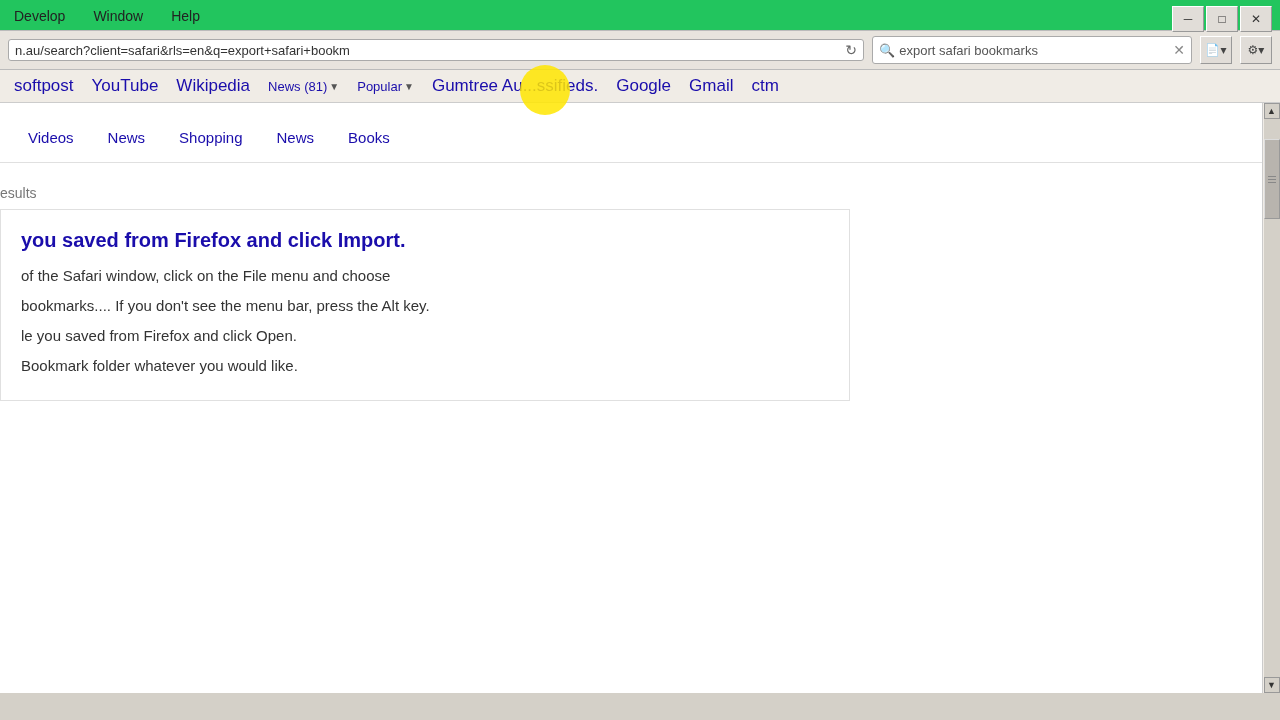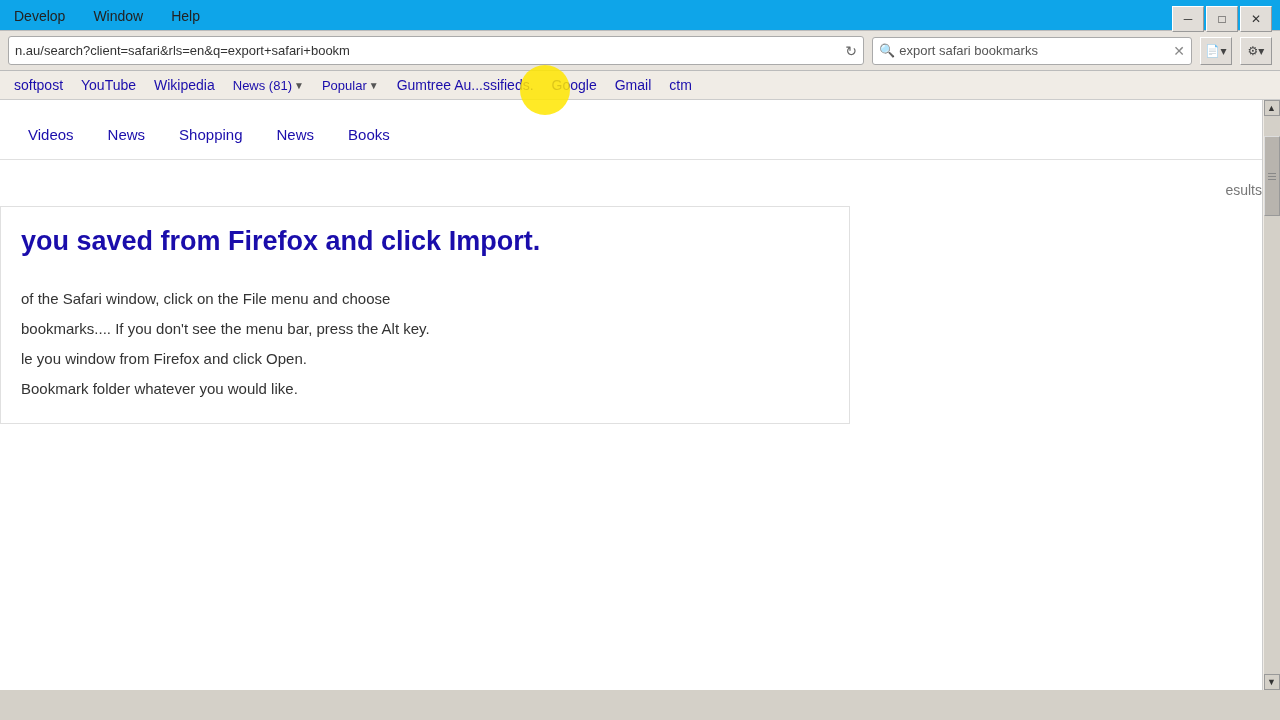--- a/index.html
+++ b/index.html
@@ -36,21 +36,21 @@
       font-size: 12px;
       color: #333;
     }
     .window-btn.close { background: #e1ddd8; }
 
     
     .menu-bar {
       display: flex;
       align-items: flex-end;
       padding: 6px 0 4px 10px;
-      background: #0ea5e9;
+      background: #22c55e;
       border-bottom: 1px solid #bbb;
       gap: 20px;
     }
     .menu-item {
       font-size: 14px;
       color: #222;
       cursor: pointer;
       padding: 2px 4px;
     }
 
@@ -58,21 +58,21 @@
     .address-bar-row {
       display: flex;
       align-items: center;
       padding: 5px 8px;
       background: #e8e4de;
       border-bottom: 1px solid #bbb;
       gap: 8px;
     }
     .url-bar {
       flex: 1;
-      height: 29px;
+      height: 22px;
       display: flex;
       align-items: center;
       background: #fff;
       border: 1px solid #aaa;
       border-radius: 3px;
       padding: 0 6px;
       font-size: 13px;
       color: #333;
       overflow: hidden;
       position: relative;
@@ -133,21 +133,21 @@
     
     .bookmarks-bar {
       display: flex;
       align-items: center;
       padding: 4px 8px;
       background: #f0ece6;
       border-bottom: 1px solid #ccc;
       gap: 6px;
     }
     .bookmark-item {
-      font-size: 14px;
+      font-size: 17px;
       color: #1a0dab;
       cursor: pointer;
       padding: 2px 6px;
       white-space: nowrap;
     }
     .bookmark-dropdown {
       display: flex;
       align-items: center;
       gap: 2px;
       font-size: 13px;
@@ -192,34 +192,33 @@
       cursor: pointer;
       padding: 6px 2px;
     }
 
     
     .results-label {
       font-size: 14px;
       color: #777;
       padding: 12px 0 8px 0;
       margin-left: 0;
-      text-align: right;
     }
 
     
     .result-content {
       padding: 10px 0;
       max-width: 850px;
     }
     .result-title {
-      font-size: 27px;
+      font-size: 20px;
       font-weight: bold;
       color: #1a0dab;
       line-height: 1.4;
-      margin-bottom: 26px;
+      margin-bottom: 10px;
     }
     .result-text {
       font-size: 15px;
       color: #333;
       line-height: 1.6;
       margin-bottom: 6px;
     }
 
     
     .right-scrollbar {
@@ -352,21 +351,21 @@
     </div>
 
     <div class="content-scroll" style="padding: 10px 0 10px 0;">
       <div style="padding-left: 0; overflow:hidden;">
         <p class="results-label">esults</p>
 
         <div class="result-content" style="background:#fff; border:1px solid #e0e0e0; padding: 16px 20px; margin: 0;">
           <p class="result-title">you saved from Firefox and click Import.</p>
           <p class="result-text">of the Safari window, click on the File menu and choose</p>
           <p class="result-text">bookmarks.... If you don't see the menu bar, press the Alt key.</p>
-          <p class="result-text">le you window from Firefox and click Open.</p>
+          <p class="result-text">le you saved from Firefox and click Open.</p>
           <p class="result-text">Bookmark folder whatever you would like.</p>
         </div>
       </div>
     </div>
   </div>
 
   <div class="right-scrollbar">
     <div class="scroll-arrow">▲</div>
     <div class="scroll-track">
       <div class="scroll-thumb">

